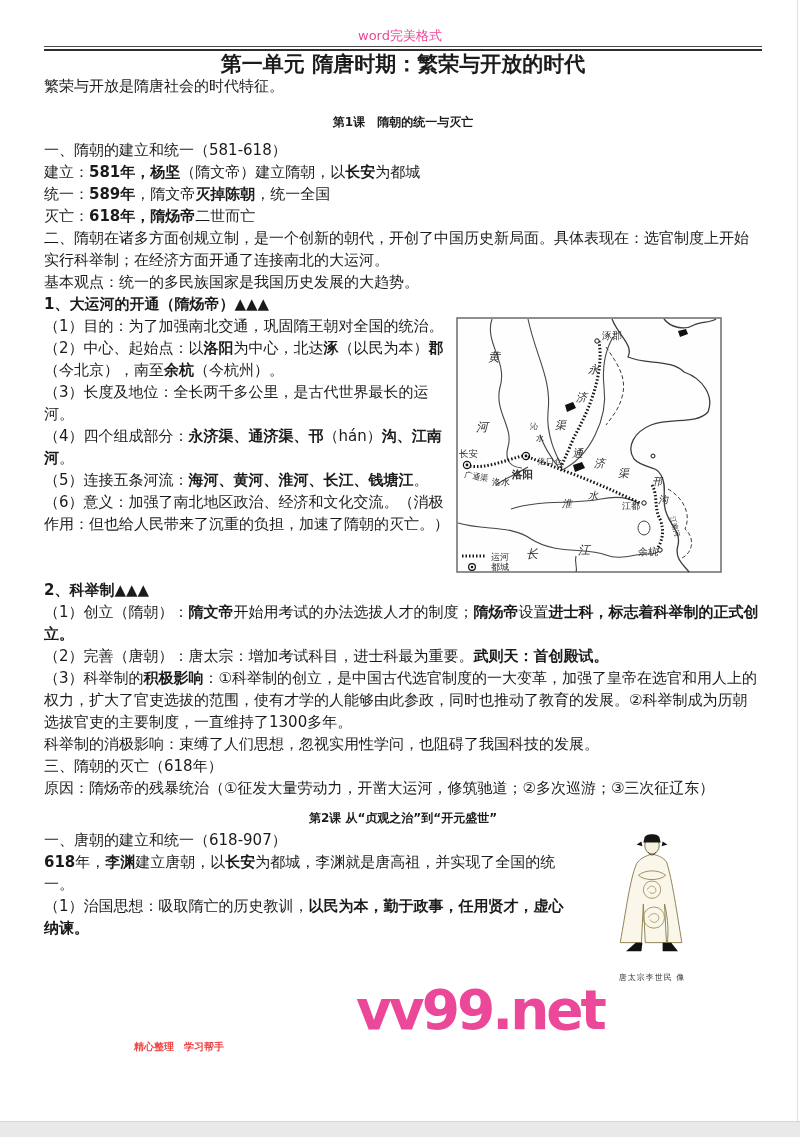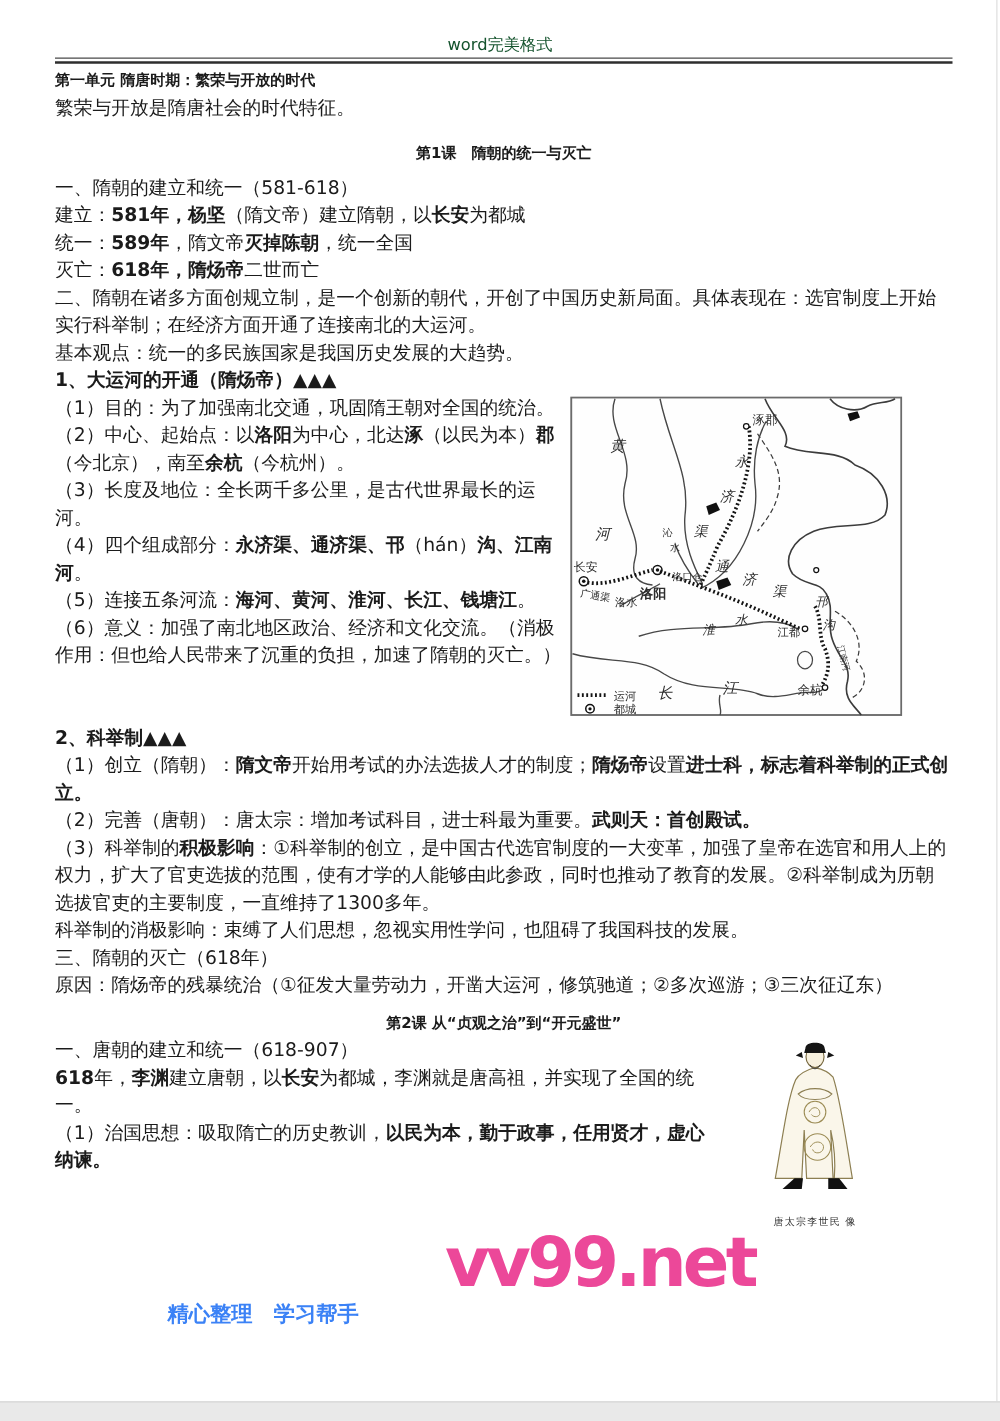--- a/index.html
+++ b/index.html
@@ -1,34 +1,34 @@
 <!DOCTYPE html>
 <html><head>
 <meta charset="utf-8">
 <style>
   html,body{margin:0;padding:0;background:#e9e9e9;}
   .page{position:relative;width:800px;height:1137px;background:#ffffff;overflow:hidden;
         font-family:"DejaVu Sans",sans-serif;color:#1b1b1b;}
   .page-right-edge{position:absolute;top:0;right:2px;width:1px;height:1122px;background:#e0e0e0;}
   .bottom-strip{position:absolute;left:0;bottom:0;width:100%;height:15px;background:#e9e9e9;border-top:1px solid #d6d6d6;}
-  .hdr{position:absolute;top:27px;left:0;width:100%;text-align:center;font-size:13px;color:#14532d;}
+  .hdr{position:absolute;top:27px;left:0;width:100%;text-align:center;font-size:13px;color:#ec4899;}
   .hdr-rule{position:absolute;top:46px;left:44px;width:718px;height:2px;border-top:1px solid #4a4a4a;border-bottom:2px solid #2e2e2e;}
   .content{position:absolute;left:44px;top:53px;width:718px;font-size:15px;line-height:22px;z-index:2;}
   .content p{margin:0;}
   .b{font-weight:bold;}
-  h1.unit{margin:0;font-size:12px;font-weight:bold;line-height:22px;}
+  h1.unit{margin:0;text-align:center;font-size:21px;font-weight:bold;line-height:22px;}
   p.intro{line-height:22px;}
   h2.lesson{margin:14px 0 6px 0;text-align:center;font-size:12px;font-weight:bold;line-height:22px;}
   h2.lesson2{margin:8px 0 0 0;}
   .map-fig{float:right;width:266px;height:256px;margin:2px 40px 6px 6px;}
   .clear{clear:both;}
   .l2-wrap{position:relative;}
   .portrait-fig{float:right;width:110px;margin:0 55px 0 30px;text-align:center;}
   .portrait-caption{font-size:8px;color:#333;margin-top:2px;letter-spacing:1px;}
-  .footer{position:absolute;left:134px;top:1040px;font-size:17px;font-weight:bold;color:#3b82f6;z-index:2;}
+  .footer{position:absolute;left:134px;top:1040px;font-size:10px;font-weight:bold;color:#ef4444;z-index:2;}
   .watermark{position:absolute;left:356px;top:978px;font-size:55px;font-weight:bold;color:#ec4899;
              letter-spacing:-3px;z-index:1;font-family:"DejaVu Sans",sans-serif;}
   svg text{fill:#2c2c2c;font-family:"DejaVu Sans",sans-serif;}
   svg .riv{fill:none;stroke:#474747;stroke-width:1.1;}
   svg .coast{fill:none;stroke:#3c3c3c;stroke-width:1.3;}
   svg .dash{fill:none;stroke:#3c3c3c;stroke-width:1;stroke-dasharray:4 2.5;}
   svg .canal{fill:none;stroke:#141414;stroke-width:3;stroke-dasharray:1.5 2;}
   svg .ital{font-style:italic;}
 </style>
 </head>

